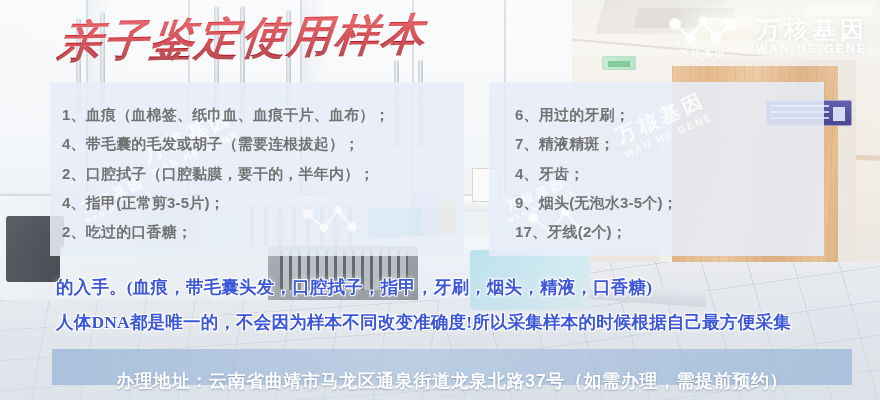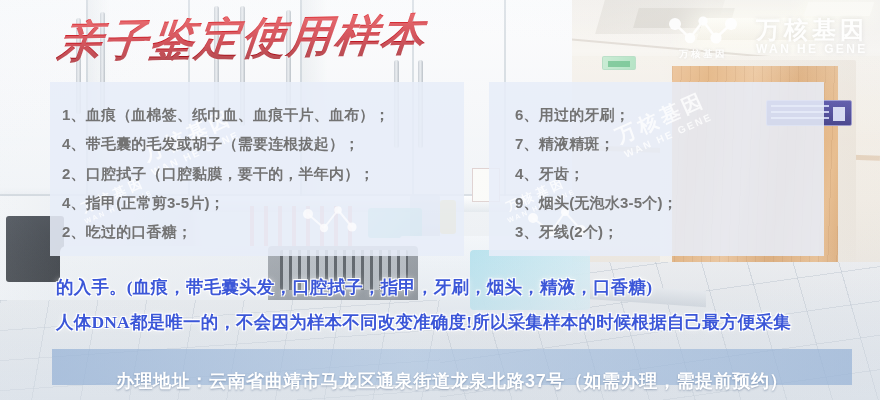--- a/index.html
+++ b/index.html
@@ -486,21 +486,21 @@
         <circle cx="40" cy="10" r="4"></circle>
           <circle cx="56" cy="28" r="5"></circle>
       </g>
     </svg>
 
     <div class="panel-list">
       <div class="list-item">6、用过的牙刷；</div>
       <div class="list-item">7、精液精斑；</div>
       <div class="list-item">4、牙齿；</div>
       <div class="list-item">9、烟头(无泡水3-5个)；</div>
-      <div class="list-item">3、牙线(2个)；</div>
+      <div class="list-item">17、牙线(2个)；</div>
     </div>
   </div>
 
   <div class="para">
     <div class="para-line">的入手。(血痕，带毛囊头发，口腔拭子，指甲，牙刷，烟头，精液，口香糖)</div>
     <div class="para-line">人体DNA都是唯一的，不会因为样本不同改变准确度!所以采集样本的时候根据自己最方便采集</div>
   </div>
 
   <div class="addressbar">
     <span class="addressbar-text">办理地址：云南省曲靖市马龙区通泉街道龙泉北路37号（如需办理，需提前预约）</span>

